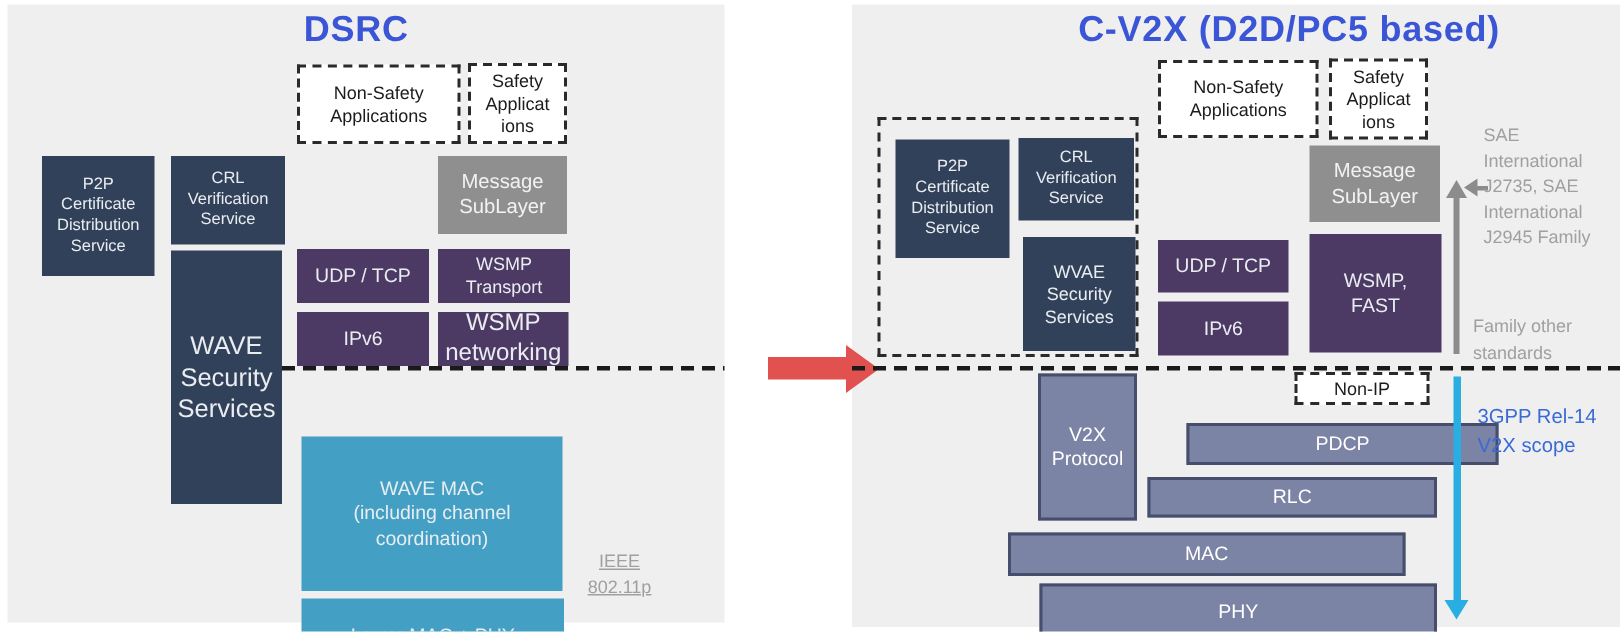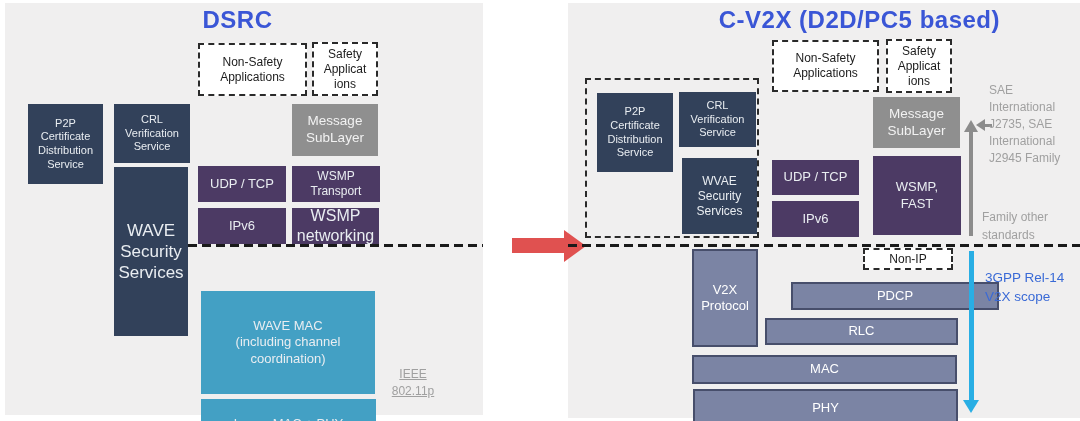--- a/index.html
+++ b/index.html
@@ -111,20 +111,20 @@
 
 <div class="graynote" style="left:989px;top:82px;width:76px;">SAE International J2735, SAE International J2945 Family</div>
 <div class="graynote" style="left:982px;top:208px;width:85px;line-height:18px;">Family other standards</div>
 
 <div class="dashline" style="left:568px;top:244px;width:512px;"></div>
 
 <div class="box slate" style="left:692px;top:249px;width:66px;height:98px;padding:2px 8px;">V2X Protocol</div>
 <div class="dashedbox" style="left:863px;top:248px;width:90px;height:22px;">Non-IP</div>
 <div class="box slate" style="left:791px;top:282px;width:208px;height:28px;">PDCP</div>
 <div class="box slate" style="left:765px;top:318px;width:193px;height:27px;">RLC</div>
-<div class="box slate" style="left:692px;top:355px;width:265px;height:29px;">MAC</div>
+<div class="box slate" style="left:672px;top:355px;width:265px;height:29px;">MAC</div>
 <div class="box slate" style="left:693px;top:389px;width:265px;height:38px;text-align:right;">PHY</div>
 
 <div>
   <div class="blu-line abs" style="left:969px;top:251px;width:5px;height:150px;"></div>
   <div class="blu-head abs" style="left:963px;top:400px;"></div>
 </div>
 <div class="bluenote" style="left:985px;top:268px;width:90px;font-weight:normal;">3GPP Rel-14 V2X scope</div>
 
 </body></html>

